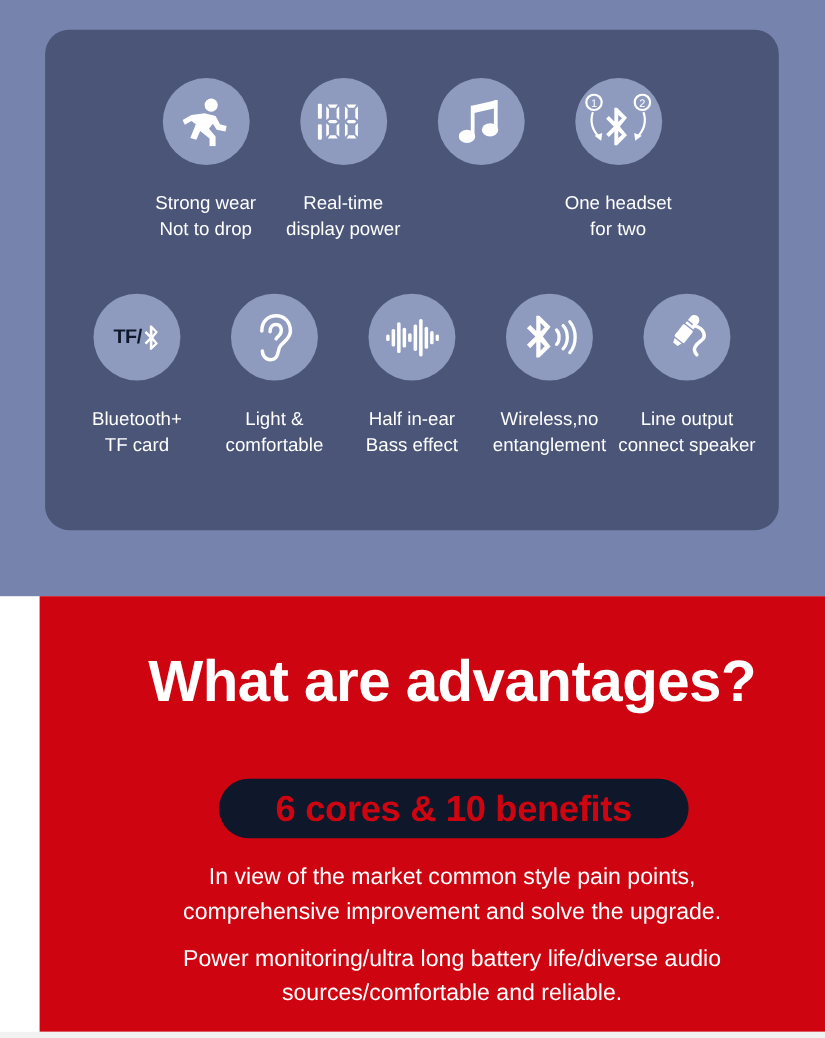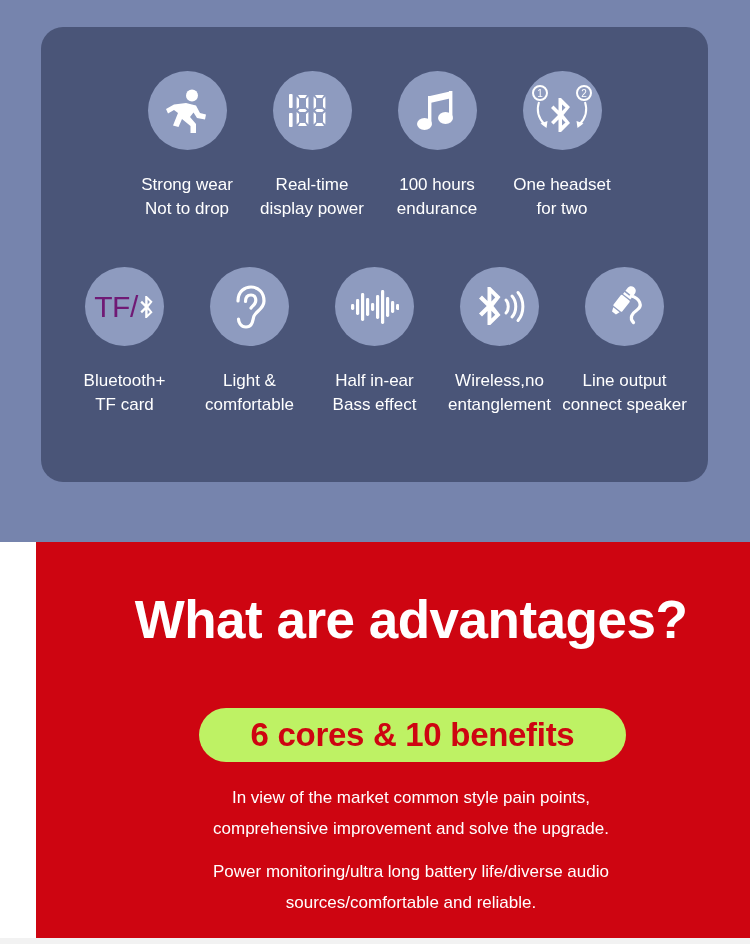--- a/index.html
+++ b/index.html
@@ -66,23 +66,23 @@
   }
   .feature-icon-circle svg { display: block; }
   .feature-label {
     color: #ffffff;
     font-size: 17px;
     line-height: 24px;
     text-align: center;
     white-space: nowrap;
   }
   .tf-text {
-    color: #701a75;
-    font-size: 30px;
-    font-weight: normal;
+    color: #0f172a;
+    font-size: 18px;
+    font-weight: bold;
     letter-spacing: -0.5px;
     display: flex;
     align-items: center;
   }
 
   
   .advantages-section {
     position: absolute;
     left: 0;
     top: 542px;
@@ -109,42 +109,42 @@
     font-size: 53px;
     font-weight: bold;
     letter-spacing: -0.5px;
   }
   .badge-pill {
     position: absolute;
     left: 163px;
     top: 166px;
     width: 427px;
     height: 54px;
-    background: #bef264;
+    background: #0f172a;
     border-radius: 27px;
     display: flex;
     align-items: center;
     justify-content: center;
   }
   .badge-text {
     color: #ce0511;
     font-size: 33px;
     font-weight: bold;
     letter-spacing: -0.3px;
   }
   .advantages-body {
     position: absolute;
     left: 0;
     top: 240px;
     width: 750px;
     text-align: center;
     color: #ffffff;
   }
   .body-para {
-    font-size: 17px;
+    font-size: 21px;
     line-height: 31px;
     margin: 0 auto;
     width: 660px;
   }
   .body-para + .body-para { margin-top: 12px; }
   .body-line { display: block; }
 </style>
 </head>
 <body>
 
@@ -209,24 +209,20 @@
             <svg width="40" height="42" viewBox="0 0 40 42">
               <g fill="#ffffff">
                 <path d="M13 6 L35 1 L35 8 L13 13 Z"></path>
                 <rect x="11" y="6" width="3.4" height="27"></rect>
                 <rect x="32" y="1" width="3.4" height="26"></rect>
                 <ellipse cx="7.5" cy="34" rx="7.5" ry="6"></ellipse>
                 <ellipse cx="28.5" cy="28" rx="7.5" ry="6"></ellipse>
               </g>
             </svg>
           </div>
-          <div class="feature-label">
-            <span class="body-line">100 hours</span>
-            <span class="body-line">endurance</span>
-          </div>
         </div>
 
         <div class="feature-cell">
           <div class="feature-icon-circle">
             <svg width="62" height="52" viewBox="0 0 62 52">
               <g fill="none" stroke="#ffffff" stroke-width="2">
                 <circle cx="9" cy="8" r="7"></circle>
                 <circle cx="53" cy="8" r="7"></circle>
                 <path d="M8 17 C5 26, 8 34, 14 40"></path>
                 <path d="M54 17 C57 26, 54 34, 48 40"></path>

